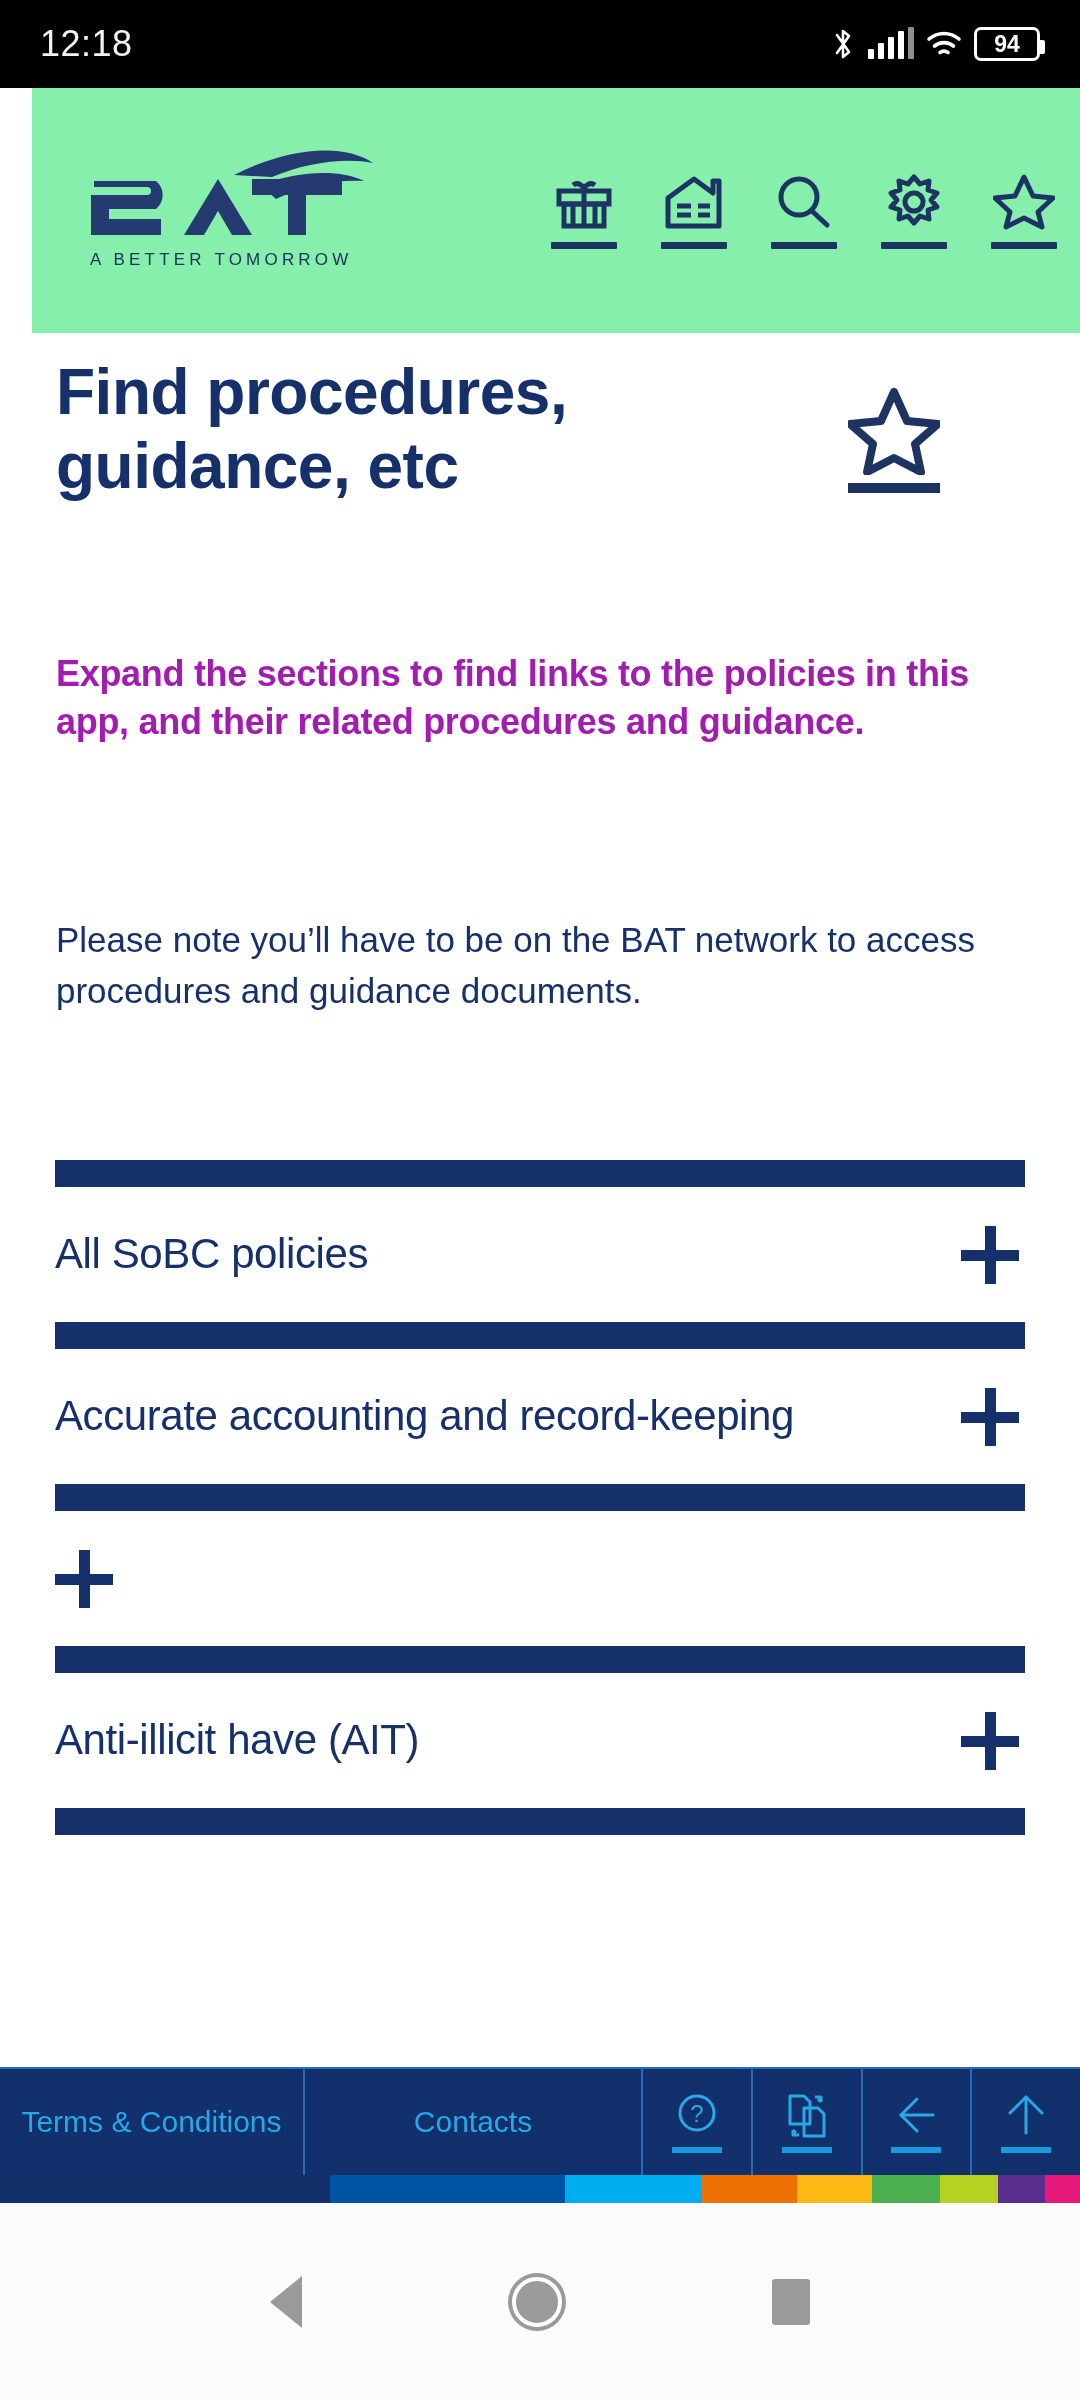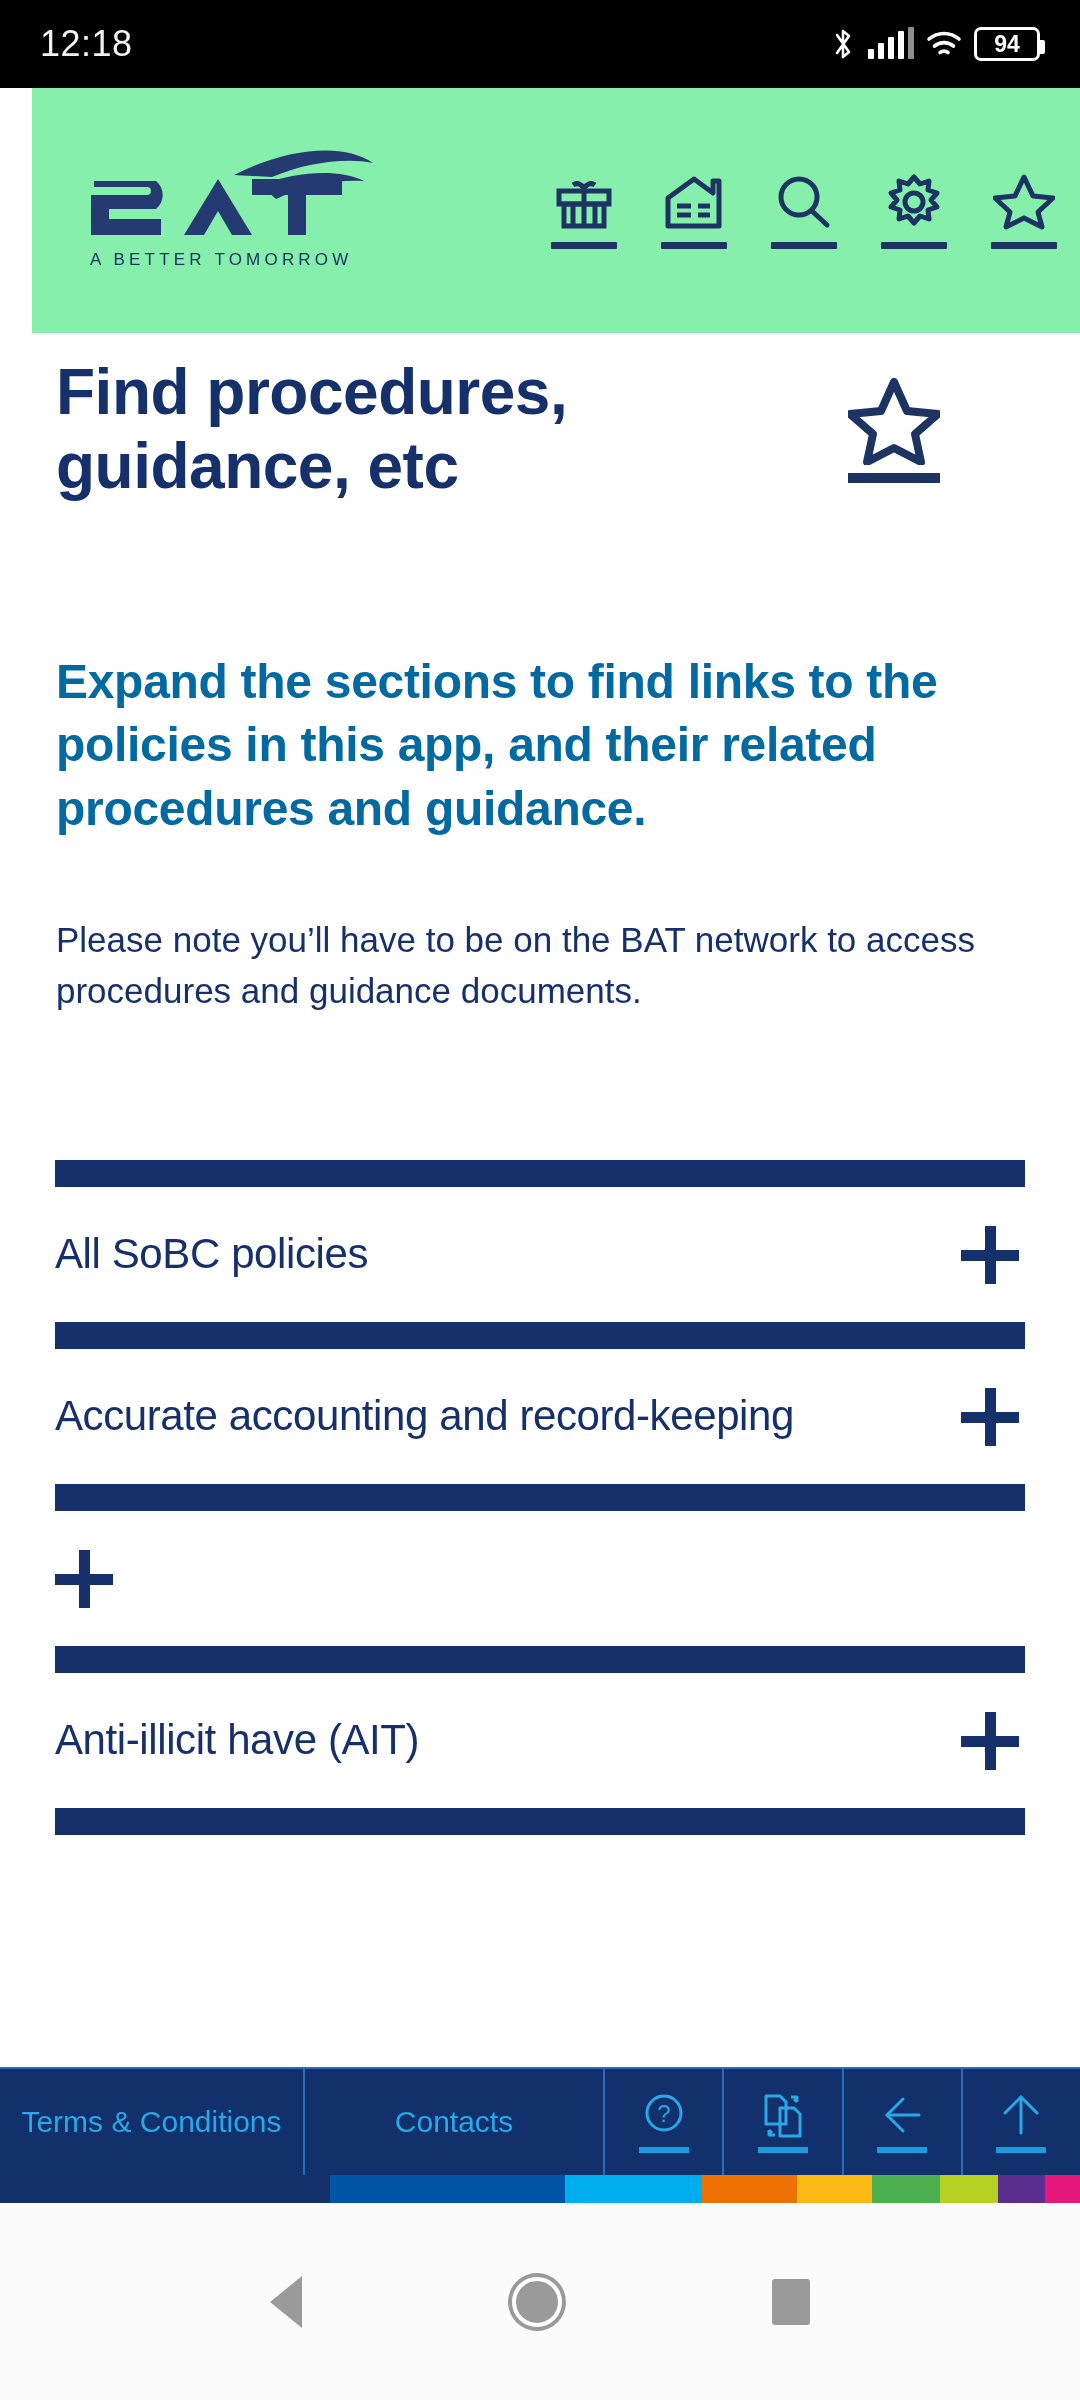--- a/index.html
+++ b/index.html
@@ -53,34 +53,34 @@
   .header-icons { display:flex; align-items:flex-start; gap:38px; }
   .hicon { display:flex; flex-direction:column; align-items:center; width:72px; }
   .hicon svg { display:block; }
   .hicon .ubar {
     width:66px; height:7px; background:#1d3462; margin-top:11px; border-radius:1px;
   }
 
   
   .title-row {
     position:absolute; top:355px; left:0; width:992px;
-    display:flex; align-items:flex-start; justify-content:space-between;
+    display:flex; align-items:center; justify-content:space-between;
     padding:0 52px 0 56px;
   }
   .page-title {
     font-size:64px; font-weight:bold; line-height:1.16;
     color:#15306a; letter-spacing:-0.5px; max-width:700px;
   }
   .fav-wrap { display:flex; flex-direction:column; align-items:center; padding-top:22px; }
   .fav-wrap .ubar { width:92px; height:10px; background:#1d3462; margin-top:8px; }
 
   
   .lede {
     position:absolute; top:650px; left:56px; width:950px;
-    font-size:48px; font-weight:bold; line-height:1.32; color:#0369a1;
+    font-size:36px; font-weight:bold; line-height:1.32; color:#a21caf;
     letter-spacing:-0.3px;
   }
   .note {
     position:absolute; top:915px; left:56px; width:960px;
     font-size:35px; line-height:1.45; color:#15306a;
   }
 
   
   .accordion { position:absolute; top:1160px; left:0; width:1080px; }
   .divbar { width:970px; height:27px; background:#15306a; margin:0 auto; }
@@ -103,21 +103,21 @@
   .bottombar {
     position:absolute; bottom:225px; left:0; width:1080px; height:108px;
     background:#12306b; display:flex; align-items:stretch;
     border-top:2px solid #2a6bb5;
   }
   .bb-text {
     display:flex; align-items:center; justify-content:center;
     color:#29a8e8; font-size:30px; border-right:2px solid #2a6bb5;
   }
   .bb-text:first-child { width:305px; }
-  .bb-text:nth-child(2) { width:300px; }
+  .bb-text:nth-child(2) { width:338px; }
   .bb-ico {
     flex:1; display:flex; flex-direction:column; align-items:center;
     justify-content:center; border-right:2px solid #2a6bb5; gap:6px;
   }
   .bb-ico:last-child { border-right:none; }
   .bb-ico .ubar { width:50px; height:6px; background:#1b9ae0; }
 
   
   .stripe { position:absolute; bottom:197px; left:0; width:1080px; height:28px; display:flex; }
   .stripe i { display:block; height:100%; }

